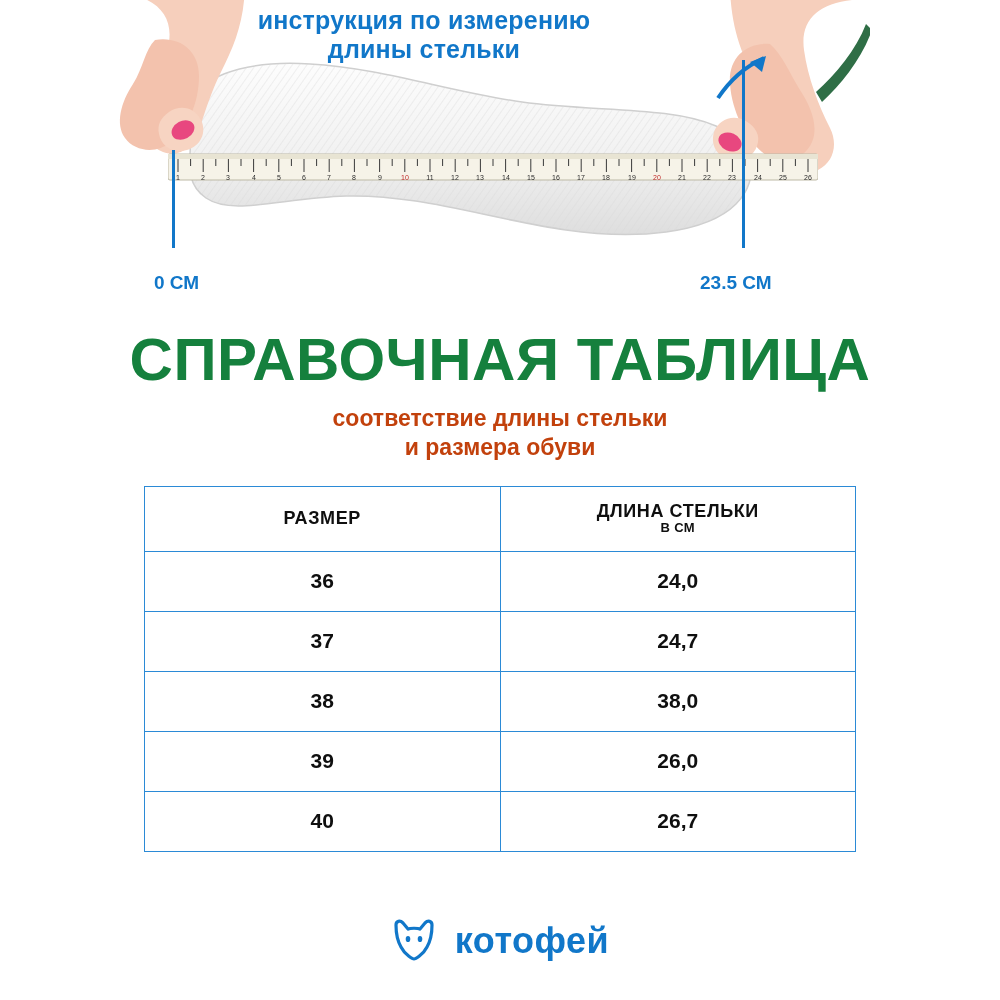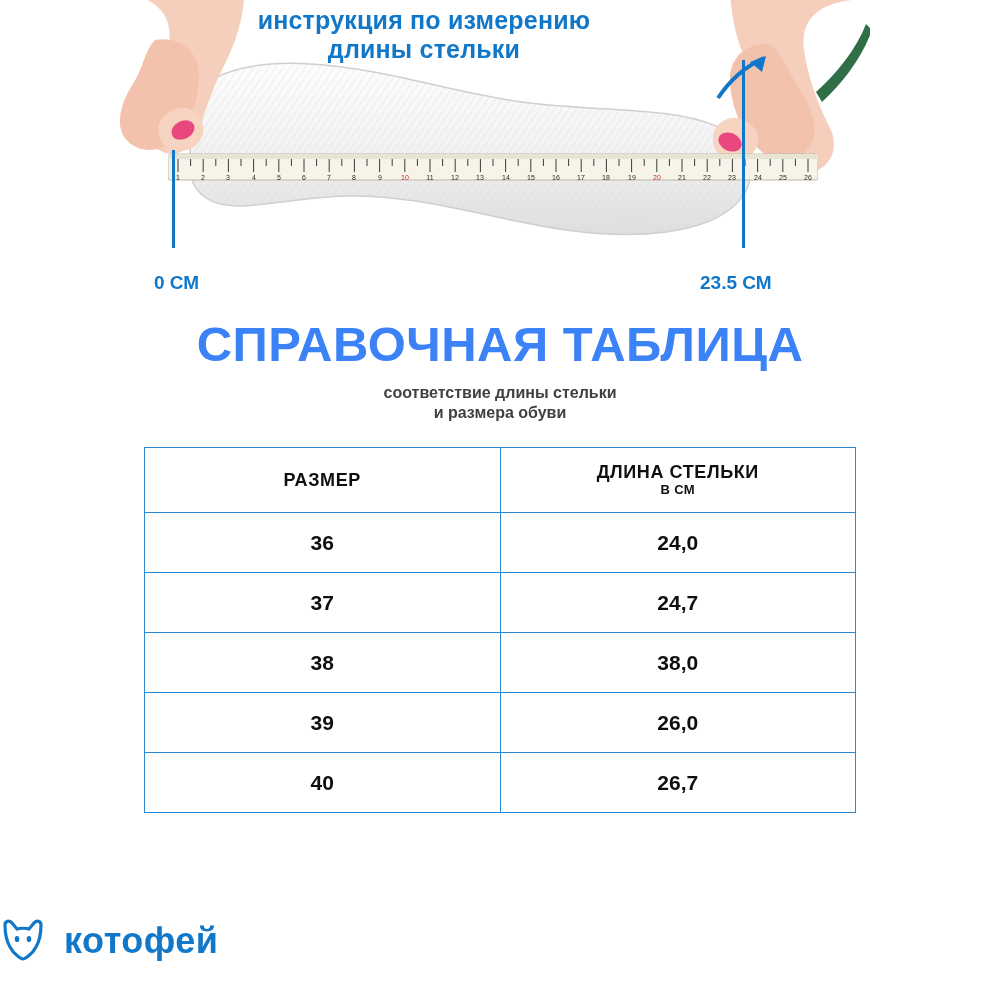--- a/index.html
+++ b/index.html
@@ -107,32 +107,32 @@
   .arrow-up {
     position: absolute;
     left: 716px;
     top: 54px;
     z-index: 6;
   }
 
   
   .section-heading {
     text-align: center;
-    font-size: 49px;
-    font-weight: bold;
-    color: #3b82f6;
+    font-size: 60px;
+    font-weight: bold;
+    color: #15803d;
     letter-spacing: 0.5px;
-    margin-top: 10px;
+    margin-top: 20px;
     line-height: 1;
   }
   .section-sub {
     text-align: center;
-    font-size: 16px;
-    font-weight: bold;
-    color: #404040;
+    font-size: 23px;
+    font-weight: bold;
+    color: #c2410c;
     line-height: 1.25;
     margin-top: 14px;
   }
 
   
   .table-wrap {
     width: 712px;
     margin: 24px auto 0 auto;
   }
   table.size-table {
@@ -165,20 +165,21 @@
   }
 
   
   .brand {
     position: absolute;
     left: 0;
     bottom: 36px;
     width: 1000px;
     display: flex;
     align-items: center;
+    justify-content: center;
     gap: 18px;
   }
   .brand-mark {
     width: 46px;
     height: 46px;
   }
   .brand-name {
     font-size: 36px;
     font-weight: bold;
     color: #1177c9;

